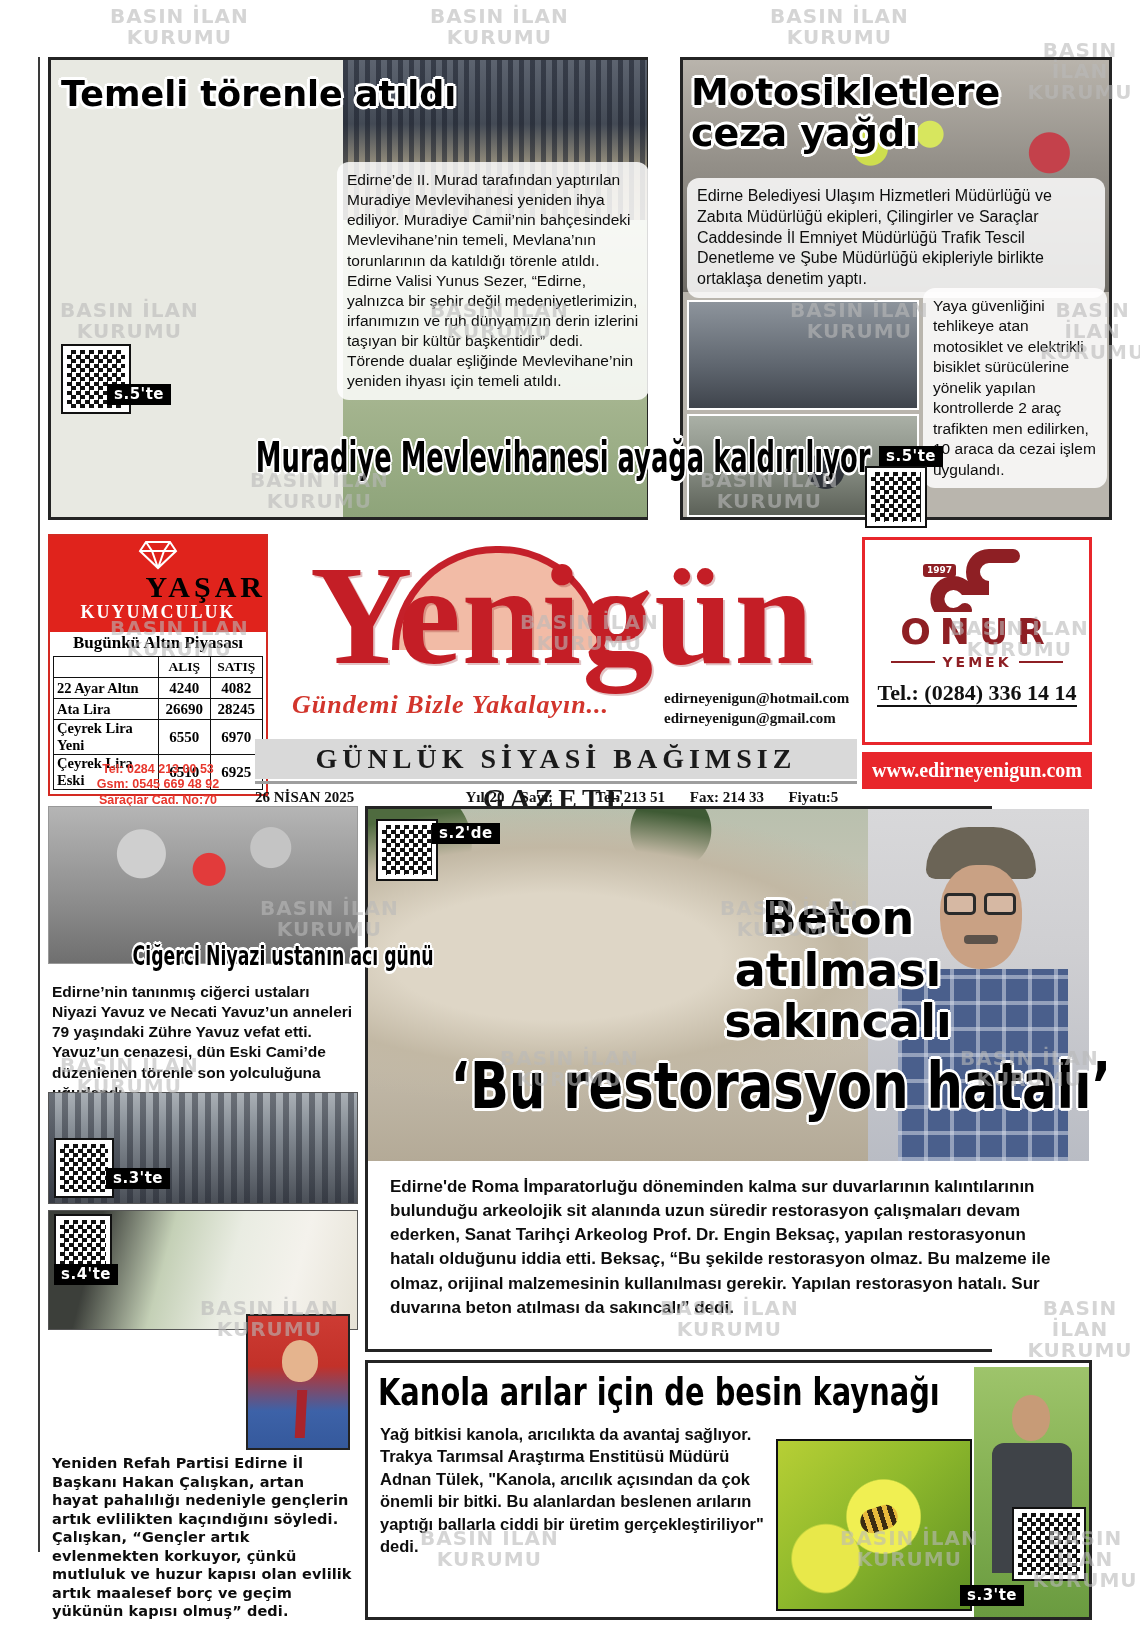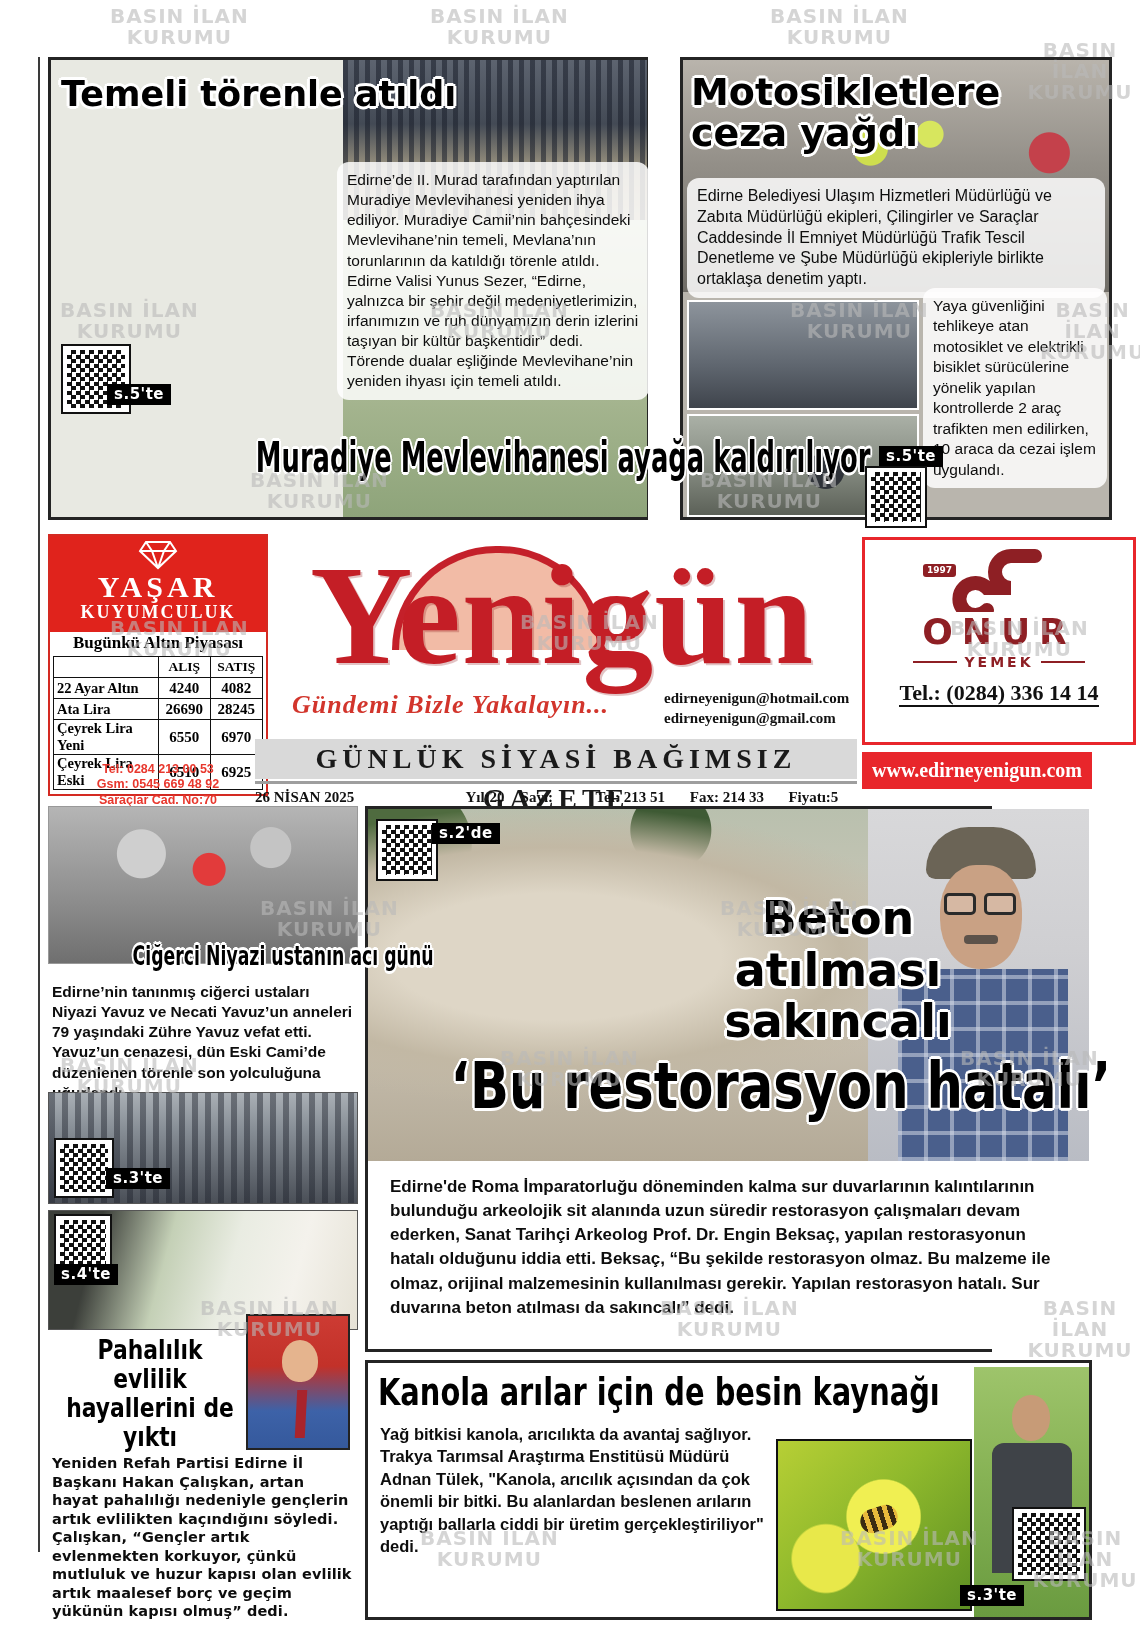--- a/index.html
+++ b/index.html
@@ -71,21 +71,21 @@
     <div class="abs halo z10" style="left:240px;top:228px;width:184px;font-size:15.5px;line-height:1.32;">Yaya güvenliğini tehlikeye atan motosiklet ve elektrikli bisiklet sürücülerine yönelik yapılan kontrollerde 2 araç trafikten men edilirken, 10 araca da cezai işlem uygulandı.</div>
     <div class="pref z15" style="left:196px;top:386px;">s.5'te</div>
     <div class="qr z15" style="left:184px;top:408px;width:50px;height:50px;"></div>
   </div>
 
   <div class="abs" style="left:48px;top:534px;width:220px;height:262px;border:2px solid #d42a22;background:#fff;">
     <div class="abs" style="left:0;top:0;width:216px;height:96px;background:#e0231c;text-align:center;">
       <svg width="40" height="30" viewBox="0 0 40 30" style="margin-top:4px;">
         <path d="M8 2 H32 L38 11 L20 28 L2 11 Z M2 11 H38 M8 2 L14 11 L20 28 M32 2 L26 11 L20 28" fill="none" stroke="#fff" stroke-width="2"></path>
       </svg>
-      <div style="font:bold 30px/1 'Liberation Serif',serif;color:#ffffff;letter-spacing:4px;margin-top:-2px;">YAŞAR</div>
+      <div style="font:bold 30px/1 'Liberation Serif',serif;color:#000000;letter-spacing:4px;margin-top:-2px;text-align:right;">YAŞAR</div>
       <div style="font:bold 18px/1.2 'Liberation Serif',serif;color:#fff;letter-spacing:2px;">KUYUMCULUK</div>
     </div>
     <div class="abs" style="left:0;top:98px;width:216px;text-align:center;
          font:bold 17px/1.1 'Liberation Serif',serif;color:#000;">Bugünkü Altın Piyasası</div>
     <table class="gold" style="position:absolute;left:3px;top:118px;width:210px;">
       <tbody>
           <tr>
         <th style="width:98px;"></th>
         <th style="font-size:13.5px;">ALIŞ</th>
         <th style="font-size:13.5px;">SATIŞ</th>
@@ -125,21 +125,21 @@
        background:#f2bba6;border:7px solid #c4202a;border-bottom:none;border-radius:212px 212px 0 0;"></div>
   <div class="abs z10" style="left:260px;top:544px;width:604px;text-align:center;font:bold 142px/1 'Liberation Serif',serif;
               color:#c41e26;letter-spacing:1px;text-shadow:2px 2px 0 rgba(140,15,20,.25);">Yenigün</div>
   <div class="abs z10" style="left:292px;top:692px;font:bold italic 26px/1 'Liberation Serif',serif;color:#d2352c;letter-spacing:1px;">Gündemi Bizle Yakalayın...</div>
   <div class="abs z10" style="left:664px;top:688px;width:196px;
        font:bold 15px/1.35 'Liberation Serif',serif;color:#111;">
     <div>edirneyenigun@hotmail.com</div>
     <div>edirneyenigun@gmail.com</div>
   </div>
 
-  <div class="abs" style="left:862px;top:537px;width:274px;height:208px;border:3px solid #e8262b;background:#fff;text-align:center;">
+  <div class="abs" style="left:862px;top:537px;width:230px;height:208px;border:3px solid #e8262b;background:#fff;text-align:center;">
     <svg width="120" height="66" viewBox="0 0 120 66" style="margin-top:6px;">
       <path d="M96 10 H72 a16 16 0 0 0 0 32 H48 a16 16 0 1 0 0 22 h0" fill="none" stroke="#8e1f24" stroke-width="14" stroke-linecap="round"></path>
     </svg>
     <div class="abs" style="left:58px;top:24px;background:#8e1f24;color:#fff;font:bold 9px/1 'DejaVu Sans',sans-serif;padding:2px 4px;border-radius:3px;">1997</div>
     <div style="font:bold 36px/1 'DejaVu Sans',sans-serif;color:#8e1f24;letter-spacing:9px;margin-top:-2px;">ONUR</div>
     <div style="display:flex;align-items:center;justify-content:center;gap:7px;margin-top:5px;">
       <div style="width:44px;height:2px;background:#8e1f24;"></div>
       <div style="font:bold 14px/1 'DejaVu Sans',sans-serif;color:#8e1f24;letter-spacing:3px;">YEMEK</div>
       <div style="width:44px;height:2px;background:#8e1f24;"></div>
     </div>
@@ -172,23 +172,20 @@
   <div class="abs bodytxt" style="left:52px;top:982px;width:304px;font-size:15.5px;line-height:1.3;">Edirne’nin tanınmış ciğerci ustaları Niyazi Yavuz ve Necati Yavuz’un anneleri 79 yaşındaki Zühre Yavuz vefat etti. Yavuz’un cenazesi, dün Eski Cami’de düzenlenen törenle son yolculuğuna uğurlandı.</div>
   <div class="photo" style="left:48px;top:1092px;width:310px;height:112px;border:1px solid #555;
        background:repeating-linear-gradient(90deg,rgba(30,34,44,.45) 0 6px,rgba(30,34,44,0) 6px 13px),
                   linear-gradient(180deg,#aab0b6 0%,#858c94 35%,#4a4f57 100%);"></div>
   <div class="qr z15" style="left:56px;top:1140px;width:48px;height:48px;"></div>
   <div class="pref z15" style="left:106px;top:1168px;">s.3'te</div>
   <div class="photo" style="left:48px;top:1210px;width:310px;height:120px;border:1px solid #555;
        background:linear-gradient(105deg,#3c3f3a 0%,#3c3f3a 16%,#c4d0b6 38%,#e9ece2 58%,#f4f2ec 78%,#e6e2d6 100%);"></div>
   <div class="qr z15" style="left:56px;top:1216px;width:46px;height:46px;"></div>
   <div class="pref z15" style="left:54px;top:1264px;">s.4'te</div>
-  <div class="abs z12" style="left:45px;top:1336px;width:210px;text-align:center;">
-    <span class="hl" style="display:inline-block;font-size:26px;line-height:1.12;transform:scaleX(.84);transform-origin:center;">Pahalılık evlilik hayallerini de yıktı</span>
-  </div>
   <div class="photo z10" style="left:246px;top:1314px;width:104px;height:136px;border:2px solid #222;
        background:linear-gradient(180deg,#cd3b33 0%,#c23129 38%,#3d62a8 72%,#35599c 100%);">
     <div class="abs" style="left:34px;top:24px;width:36px;height:42px;border-radius:50% 50% 46% 46%;background:#e5b48e;"></div>
     <div class="abs" style="left:48px;top:74px;width:10px;height:48px;background:#a8242c;transform:skewX(-3deg);"></div>
   </div>
   <div class="abs" style="left:52px;top:1454px;width:302px;font:bold 14.5px/1.28 'DejaVu Sans',sans-serif;color:#0d0d0d;letter-spacing:.1px;">Yeniden Refah Partisi Edirne İl Başkanı Hakan Çalışkan, artan hayat pahalılığı nedeniyle gençlerin artık evlilikten kaçındığını söyledi. Çalışkan, “Gençler artık evlenmekten korkuyor, çünkü mutluluk ve huzur kapısı olan evlilik artık maalesef borç ve geçim yükünün kapısı olmuş” dedi.</div>
 
   <div class="abs boxframe" style="left:365px;top:806px;width:627px;height:546px;background:#4d7c0f;">
     <div class="photo" style="left:0;top:0;width:721px;height:352px;
          background:radial-gradient(ellipse at 26% 42%,#ded6c6 0 22%,#c2b8a4 38%,transparent 52%),

